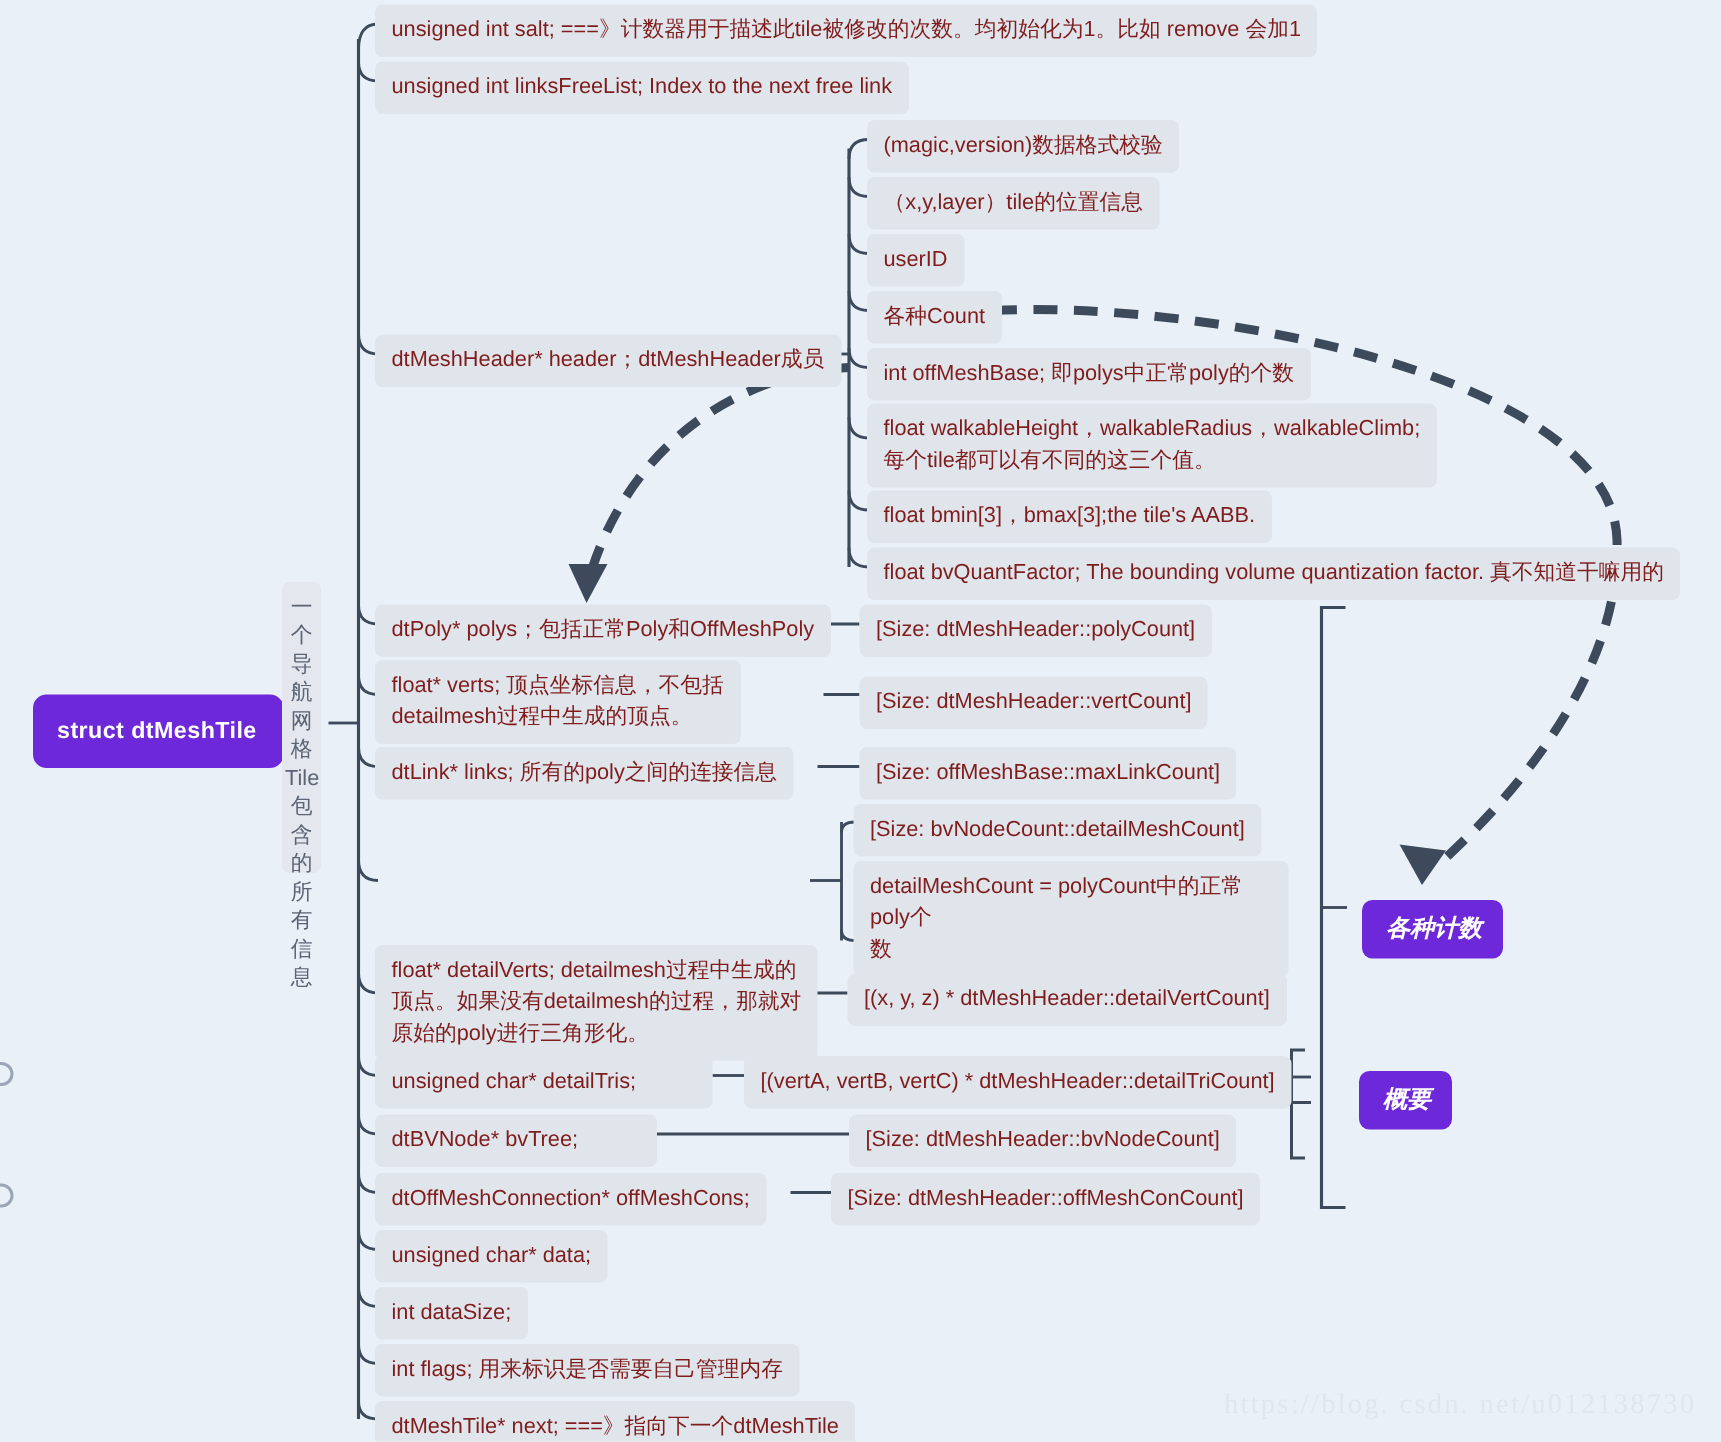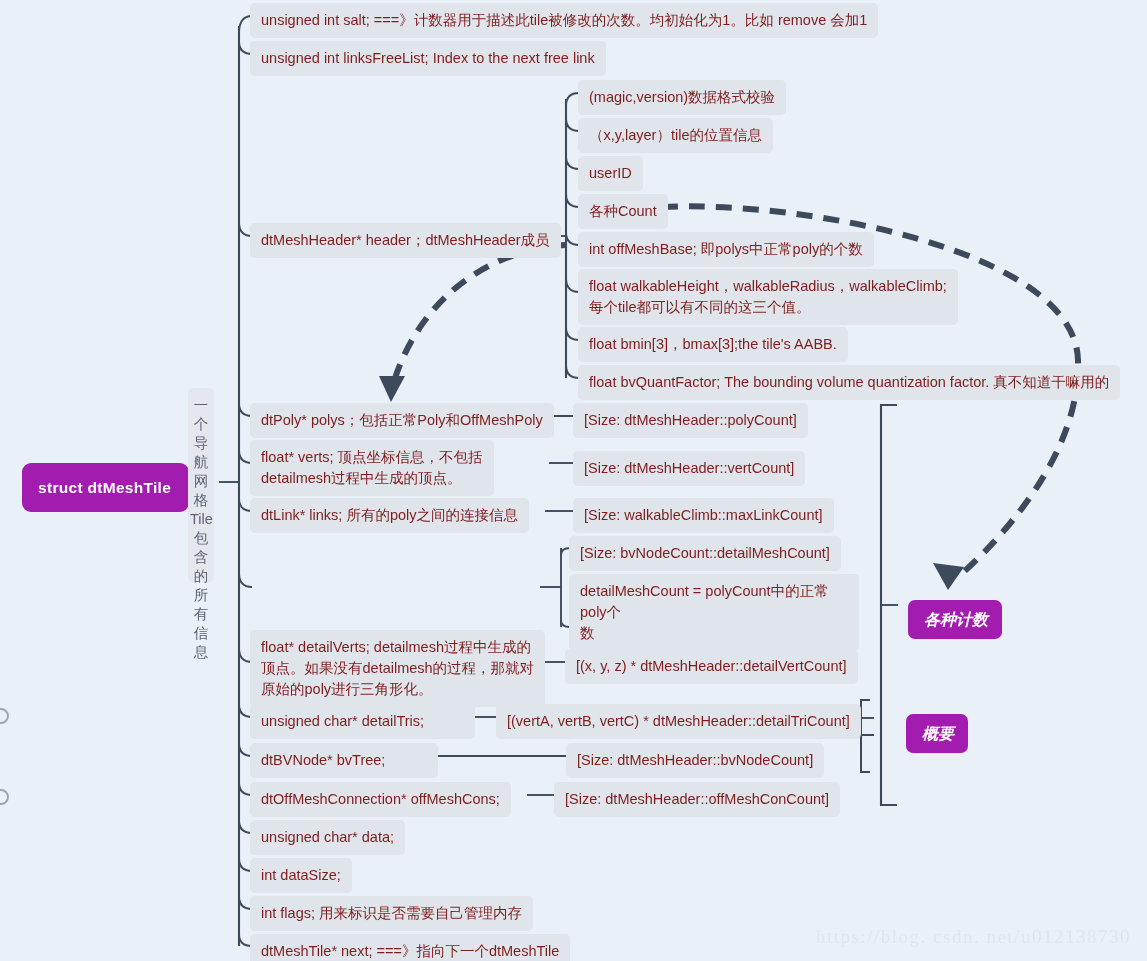--- a/index.html
+++ b/index.html
@@ -18,21 +18,21 @@
     background:#e0e4eb;
     border-radius:5px;
     color:#7f1d1d;
     font-size:14.5px;
     line-height:21px;
     padding:7px 11px;
     box-sizing:border-box;
     white-space:pre-line;
   }
   .node.dark{
-    background:#a21caf;
+    background:#6d28d9;
     color:#ffffff;
     padding-left:16px;
   }
   .root{
     font-weight:bold;
     font-size:15.5px;
     border-radius:9px;
     padding:14px 18px;
     letter-spacing:.3px;
   }
@@ -188,21 +188,21 @@
   <div class="node" style="left:578px;top:156px;">userID</div>
   <div class="node" style="left:578px;top:194px;">各种Count</div>
   <div class="node" style="left:578px;top:232px;">int offMeshBase;   即polys中正常poly的个数</div>
   <div class="node" style="left:578px;top:269px;">float walkableHeight，walkableRadius，walkableClimb;
 每个tile都可以有不同的这三个值。</div>
   <div class="node" style="left:578px;top:327px;">float bmin[3]，bmax[3];the tile's AABB.</div>
   <div class="node" style="left:578px;top:365px;">float bvQuantFactor;   The bounding volume quantization factor. 真不知道干嘛用的</div>
 
   <div class="node" style="left:573px;top:403px;"> [Size: dtMeshHeader::polyCount]</div>
   <div class="node" style="left:573px;top:451px;">[Size: dtMeshHeader::vertCount]</div>
-  <div class="node" style="left:573px;top:498px;"> [Size: walkableClimb::maxLinkCount]</div>
+  <div class="node" style="left:573px;top:498px;"> [Size: offMeshBase::maxLinkCount]</div>
   <div class="node" style="left:569px;top:536px;">[Size: bvNodeCount::detailMeshCount]</div>
   <div class="node" style="left:569px;top:574px;width:290px;"> detailMeshCount = polyCount中的正常poly个
 数</div>
   <div class="node" style="left:565px;top:649px;">[(x, y, z) * dtMeshHeader::detailVertCount]</div>
   <div class="node" style="left:496px;top:704px;text-align:center;">[(vertA, vertB, vertC) * dtMeshHeader::detailTriCount]</div>
   <div class="node" style="left:566px;top:743px;">[Size: dtMeshHeader::bvNodeCount]</div>
   <div class="node" style="left:554px;top:782px;">[Size: dtMeshHeader::offMeshConCount]</div>
 
   <div class="node dark badge" style="left:908px;top:588px;">各种计数</div>
   <div class="node dark badge" style="left:906px;top:702px;">概要</div>

